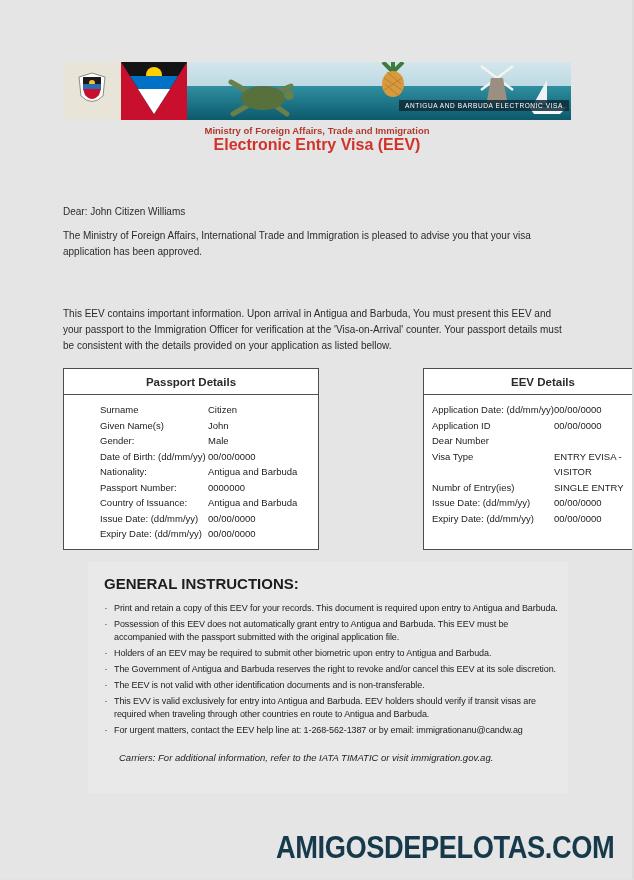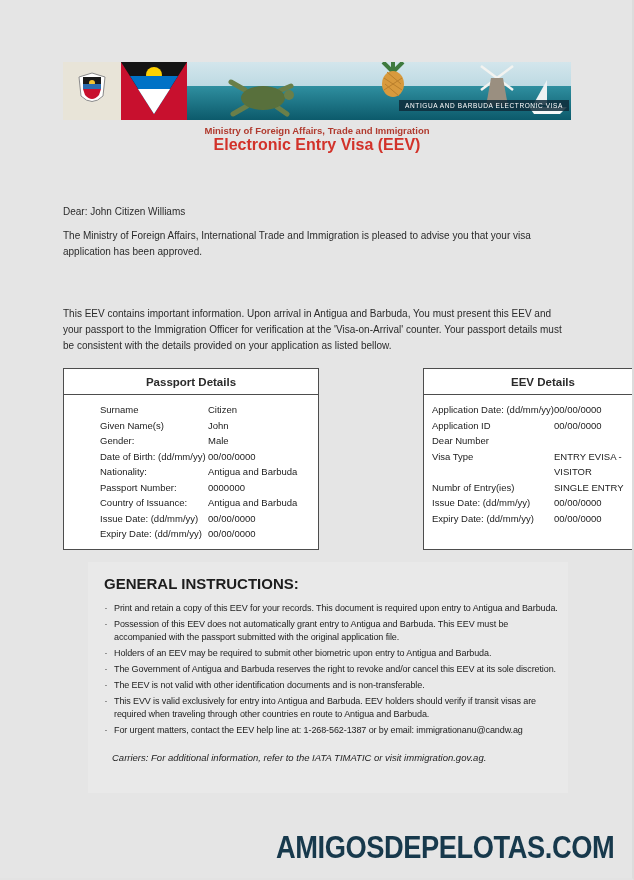--- a/index.html
+++ b/index.html
@@ -44,21 +44,21 @@
   .dvalue { flex:1; min-height:15.5px; }
   
   .instructions {
     position:absolute; left:88px; top:562px; width:480px; min-height:231px;
     background:#e9e9e9; padding:13px 8px 14px 10px;
   }
   .inst-title { font-size:15px; font-weight:bold; margin:0 0 10px 6px; color:#1d1d1d; }
   .inst-item { display:flex; font-size:9px; line-height:13px; margin-bottom:3px; letter-spacing:-0.1px; color:#1d1d1d; }
   .bullet { flex:0 0 16px; text-align:center; }
   .inst-text { flex:1; }
-  .inst-note { font-style:italic; font-size:9.5px; margin:15px 0 0 14px; color:#1d1d1d; }
+  .inst-note { font-style:italic; font-size:9.5px; margin:15px 0 0 21px; color:#1d1d1d; }
   
   .watermark {
     position:absolute; left:276px; top:830px; font-size:31px; font-weight:bold;
     color:var(--watermark,#17394c); letter-spacing:-0.5px; white-space:nowrap;
     transform:scaleX(0.88); transform-origin:left top;
   }
 </style>
 </head>
 <body>
 

